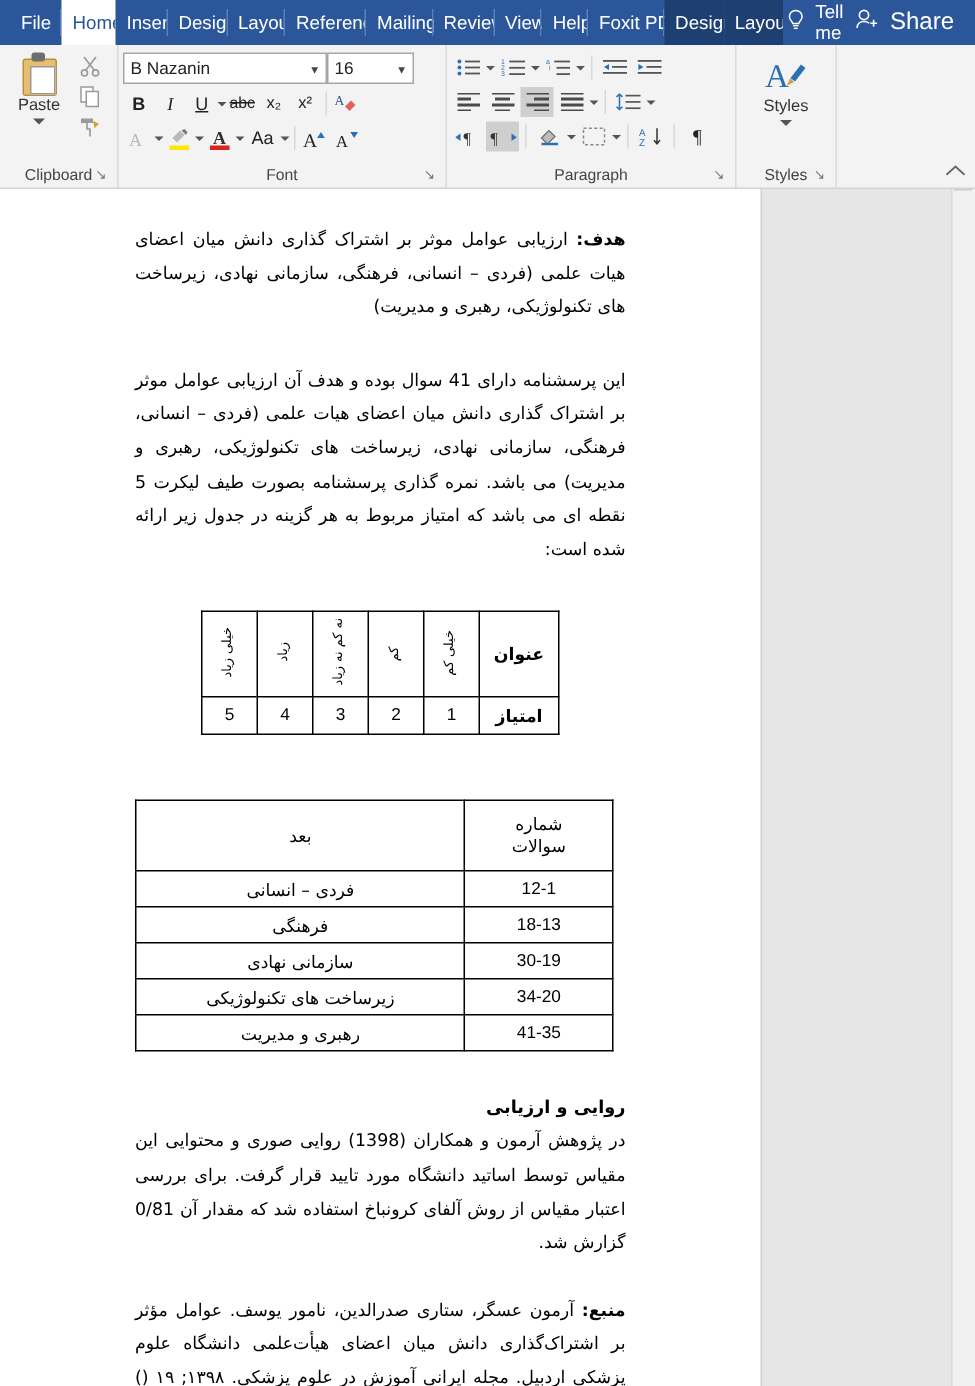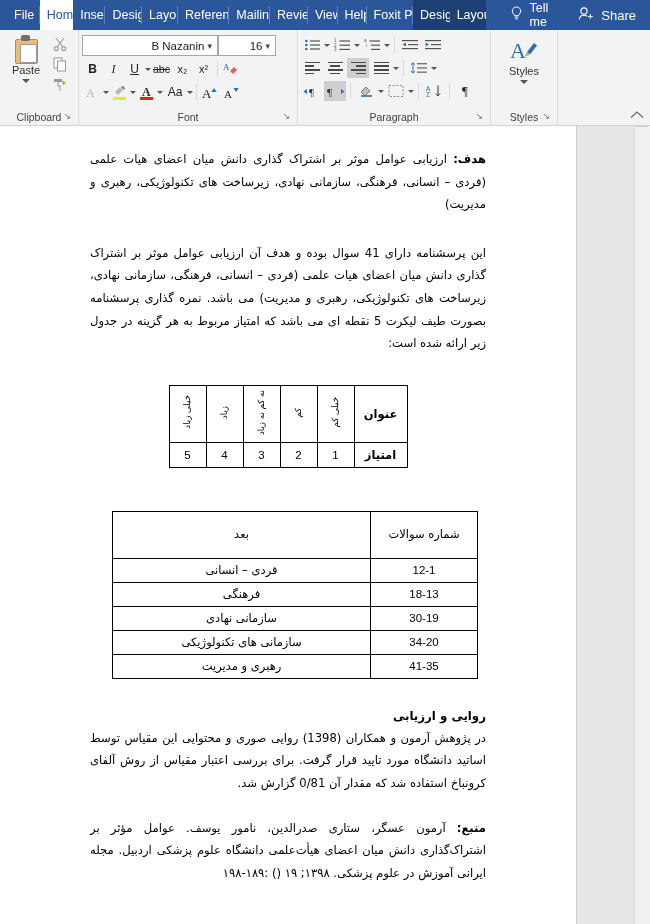--- a/index.html
+++ b/index.html
@@ -67,28 +67,28 @@
     margin-left: auto;
     display: flex;
     align-items: center;
   }
   .tellme {
     display: flex;
     align-items: center;
     gap: 7px;
     color: #ffffff;
     font-size: 12.5px;
-    padding: 0 24px;
+    padding: 0 2px;
   }
   .share {
     display: flex;
     align-items: center;
     gap: 6px;
     color: #ffffff;
-    font-size: 13px;
+    font-size: 16px;
     padding: 0 14px 0 6px;
   }
 
   
   .ribbon {
     height: 95px;
     background: #f3f3f3;
     border-bottom: 1px solid #d4d4d4;
     display: flex;
     flex: 0 0 auto;
@@ -170,21 +170,21 @@
     gap: 4px;
     padding-top: 3px;
     align-items: center;
     width: 22px;
   }
   .mini-icon { width: 16px; height: 16px; position: relative; }
 
   
   .g-font { width: 212px; }
   .font-rows { display: flex; flex-direction: column; gap: 3px; width: 100%; padding-top: 2px;}
-  .font-row { display: flex; align-items: center; gap: 0; text-align: right; }
+  .font-row { display: flex; align-items: center; gap: 0; }
   .combo {
     height: 19px;
     border: 1px solid #a6a6a6;
     background: #fff;
     display: flex;
     align-items: center;
     font-size: 11.5px;
     padding: 0 2px 0 4px;
     color: #222;
   }
@@ -259,21 +259,21 @@
   
   .docarea {
     flex: 1;
     position: relative;
     background: #e6e6e6;
     overflow: hidden;
     display: flex;
     justify-content: flex-start;
   }
   .page {
-    width: 577px;
+    width: 508px;
     background: #ffffff;
     position: relative;
     box-sizing: border-box;
     padding: 22px 90px 0 90px;
     direction: rtl;
     border-right: 1px solid #cfcfcf;
   }
   .rtl {
     direction: rtl;
     text-align: justify;
@@ -765,21 +765,21 @@
           <tr>
             <td class="c-num rng">18-13</td>
             <td class="c-dim">فرهنگی</td>
           </tr>
           <tr>
             <td class="c-num rng">30-19</td>
             <td class="c-dim">سازمانی نهادی</td>
           </tr>
           <tr>
             <td class="c-num rng">34-20</td>
-            <td class="c-dim">سازمانی های تکنولوژیکی</td>
+            <td class="c-dim">زیرساخت های تکنولوژیکی</td>
           </tr>
           <tr>
             <td class="c-num rng">41-35</td>
             <td class="c-dim">رهبری و مدیریت</td>
           </tr>
         </tbody>
           </table>
       </div>
 
       <div class="spacer-lg"></div>

